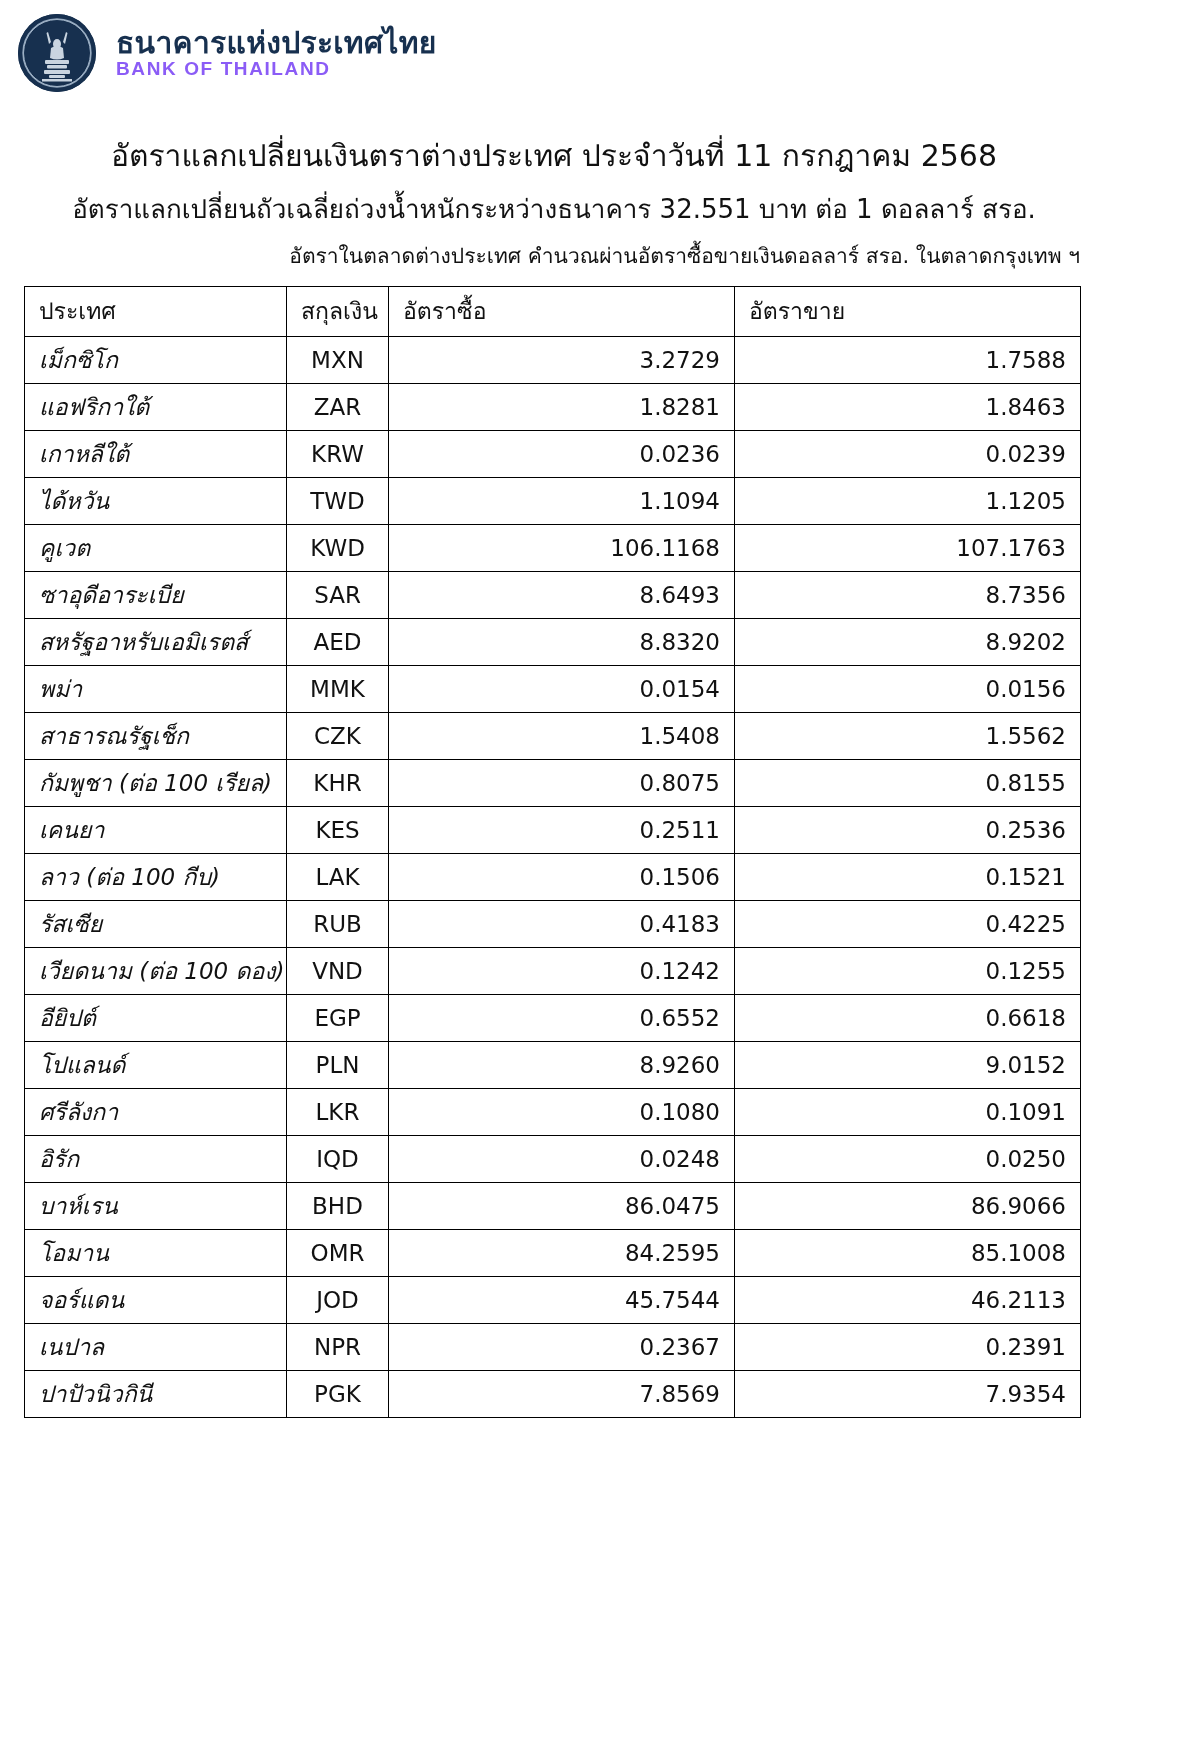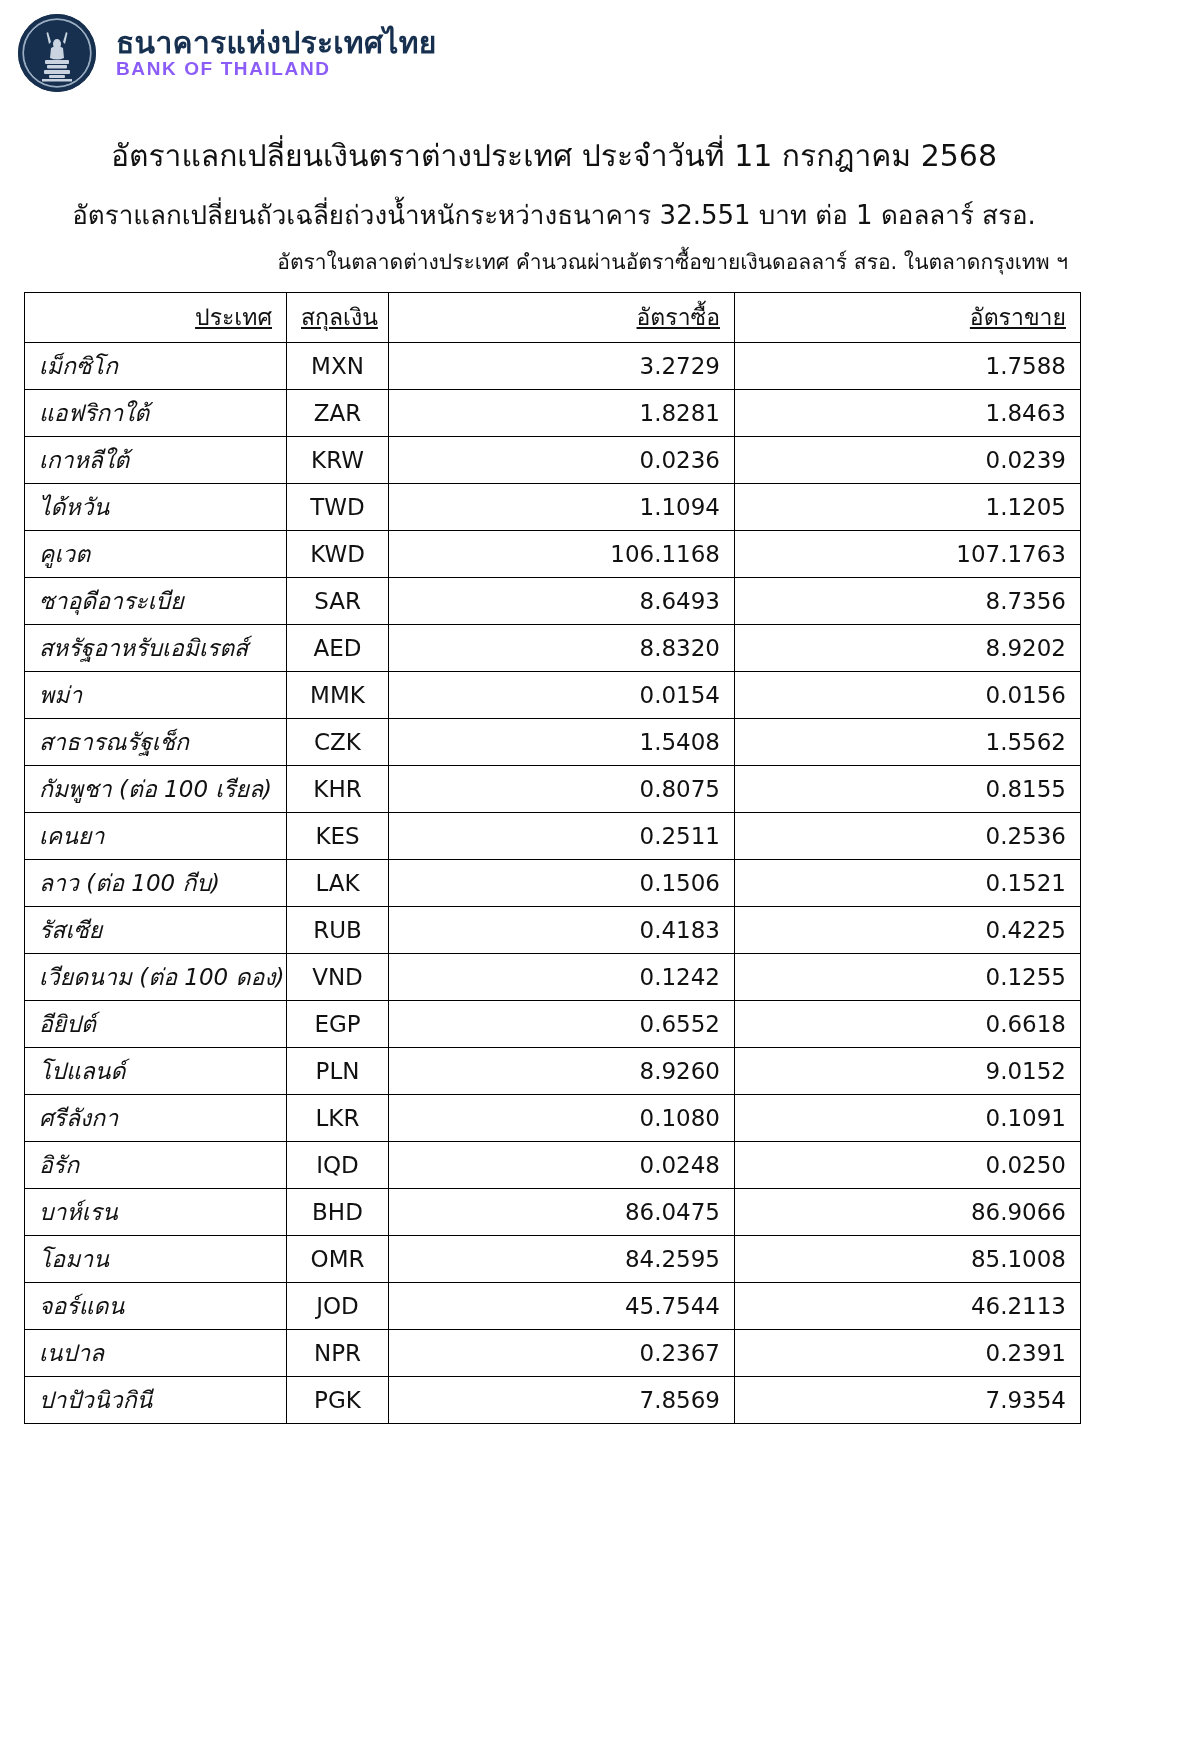--- a/index.html
+++ b/index.html
@@ -68,36 +68,36 @@
     font-size: 19px;
     font-weight: 600;
     color: #8b5cf6;
     letter-spacing: 1.6px;
     margin-top: 0;
   }
 
   
   .titles {
     margin-top: 34px;
-    padding: 0 40px;
+    padding: 0 28px;
   }
   .title-line1 {
     text-align: center;
     font-size: 30px;
     font-weight: 400;
     color: #111;
     line-height: 1.35;
   }
   .title-line2 {
     text-align: center;
     font-size: 26px;
     font-weight: 400;
     color: #111;
     line-height: 1.4;
-    margin-top: 20px;
+    margin-top: 14px;
   }
   .title-note {
     text-align: right;
     font-size: 21px;
     font-weight: 400;
     color: #111;
     margin: 12px 0 0 14px;
     padding-left: 2px;
   }
 
@@ -118,24 +118,23 @@
     font-weight: 400;
     font-size: 23px;
     color: #111;
     padding: 0 14px;
     height: 47px;
     box-sizing: border-box;
     white-space: nowrap;
     overflow: hidden;
   }
   table.fx thead th {
-    text-align: right;
+    text-align: left;
     height: 50px;
     font-size: 23px;
-    text-decoration: underline;
   }
   col.c-country { width: 262px; }
   col.c-code    { width: 102px; }
   col.c-buy     { width: 346px; }
   col.c-sell    { width: 346px; }
 
   td.country { text-align: left; font-style: italic; }
   td.code    { text-align: center; }
   td.buy,
   td.sell    { text-align: right; }

